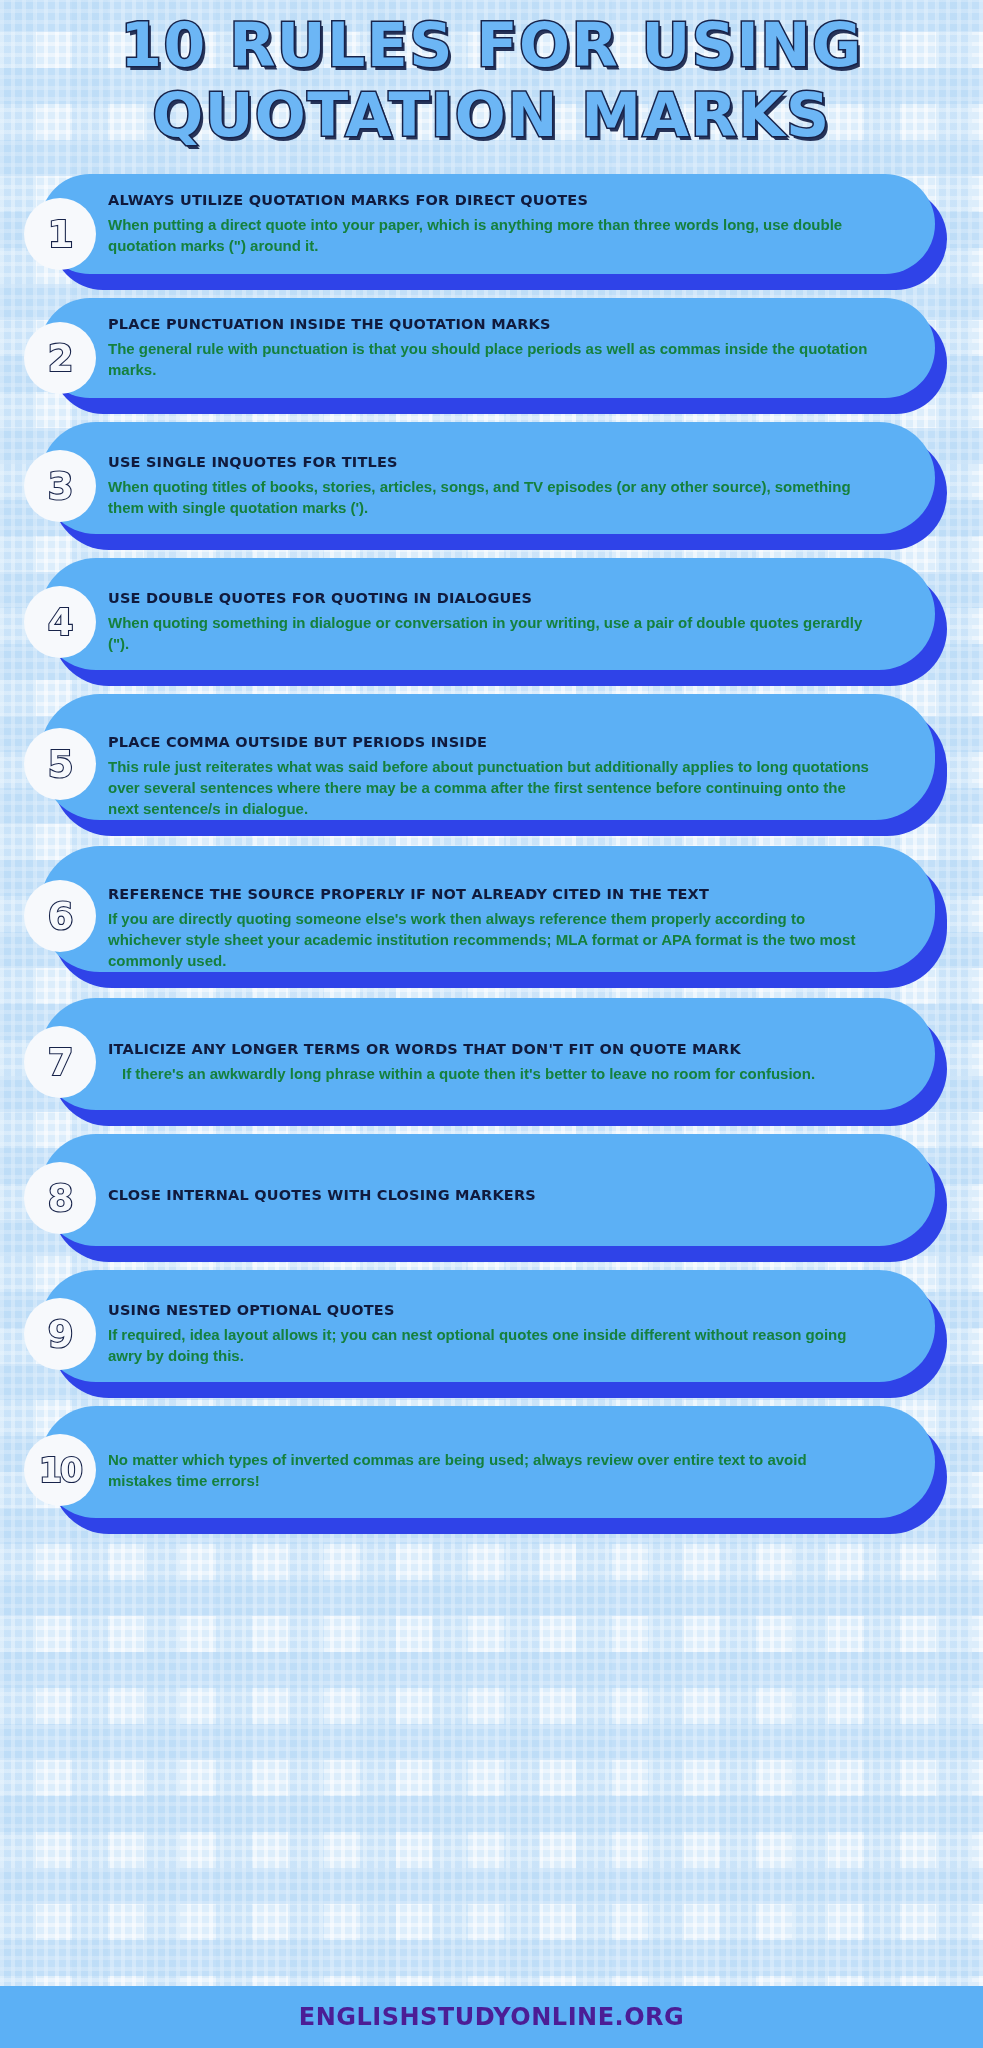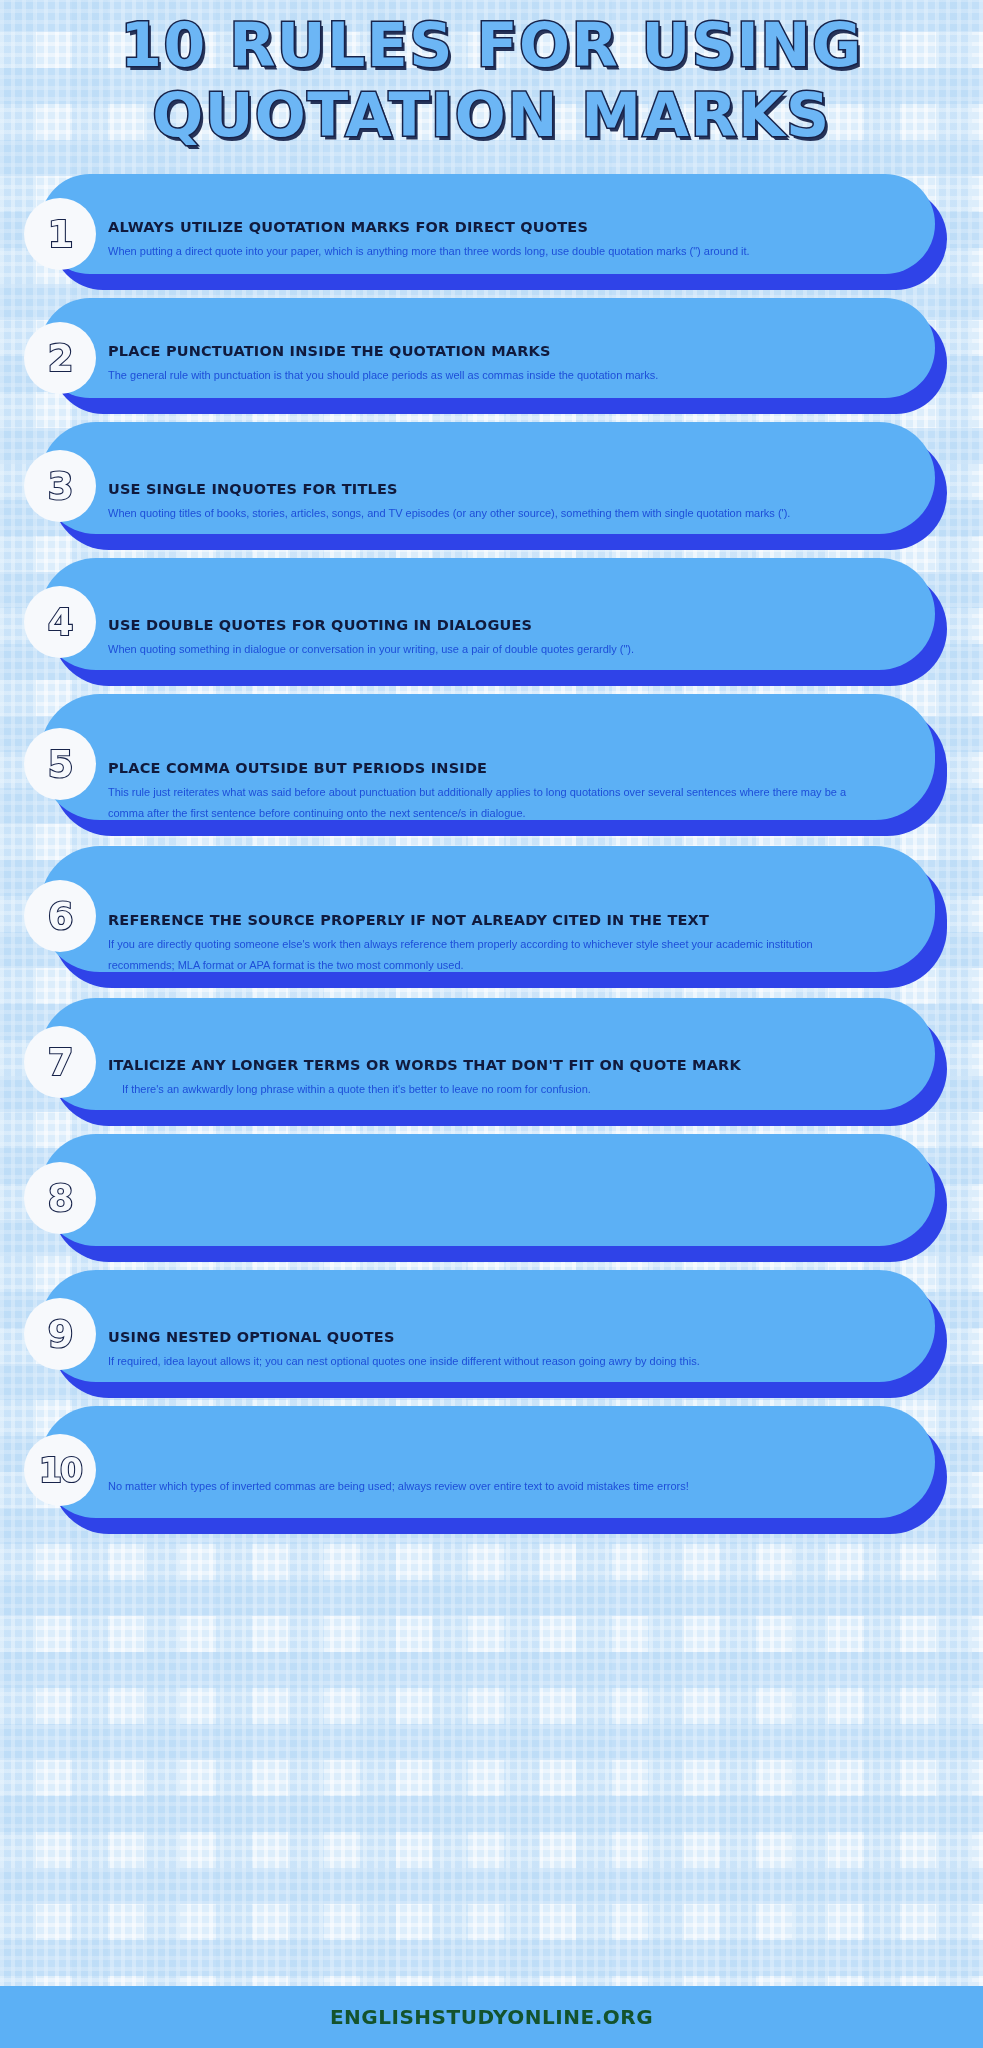--- a/index.html
+++ b/index.html
@@ -116,44 +116,45 @@
     color:#f7f9fc;
     -webkit-text-stroke:2.2px #17234a;
     paint-order:stroke fill;
     letter-spacing:-1px;
   }
   .rule.ten .num { font-size:33px; letter-spacing:-2px; }
 
   .rule .content {
     position:absolute;
     left:108px;
-    top:16px;
+    top:0;
     width:800px;
     height:100px;
     z-index:4;
     display:flex;
     flex-direction:column;
     justify-content:center;
     padding-right:34px;
   }
   .rule .r-head {
     font-family:"DejaVu Sans", sans-serif;
     font-weight:700;
     font-size:14.5px;
     line-height:17px;
     letter-spacing:0.2px;
     color:#101a3d;
     margin-bottom:5px;
     text-transform:uppercase;
   }
   .rule .r-body {
     font-family:"Liberation Sans", sans-serif;
-    font-size:11px;
+    font-size:15px;
     line-height:21px;
-    color:#1d4ed8;
+    color:#15803d;
+    font-weight:bold;
   }
 
   
   .rule.h3 { height:122px; }
   .rule.h3 .pill   { height:112px; }
   .rule.h3 .shadow { height:114px; }
   .rule.h3 .content{ height:128px; }
   .rule.h3 .num-bubble { top:28px; }
 
   .rule.h4 { height:138px; }
@@ -173,23 +174,23 @@
     height:62px;
     background:#5cb0f5;
     display:flex;
     align-items:center;
     justify-content:center;
     z-index:5;
   }
   .footer .f-text {
     font-family:"DejaVu Sans", sans-serif;
     font-weight:700;
-    font-size:20px;
+    font-size:24px;
     letter-spacing:0.5px;
-    color:#14532d;
+    color:#4c1d95;
   }
 </style>
 </head>
 <body>
 
 <div id="bg"></div>
 
 <div id="page">
 
   <div class="title-wrap">
@@ -283,20 +284,21 @@
       </div>
     </div>
 
     <div class="rule h3">
       <div class="shadow"></div>
       <div class="pill"></div>
       <div class="num-bubble">
         <span class="num">8</span>
       </div>
       <div class="content">
+        <div class="r-head">CLOSE INTERNAL QUOTES WITH CLOSING MARKERS</div>
       </div>
     </div>
 
     <div class="rule h3">
       <div class="shadow"></div>
       <div class="pill"></div>
       <div class="num-bubble">
         <span class="num">9</span>
       </div>
       <div class="content">

